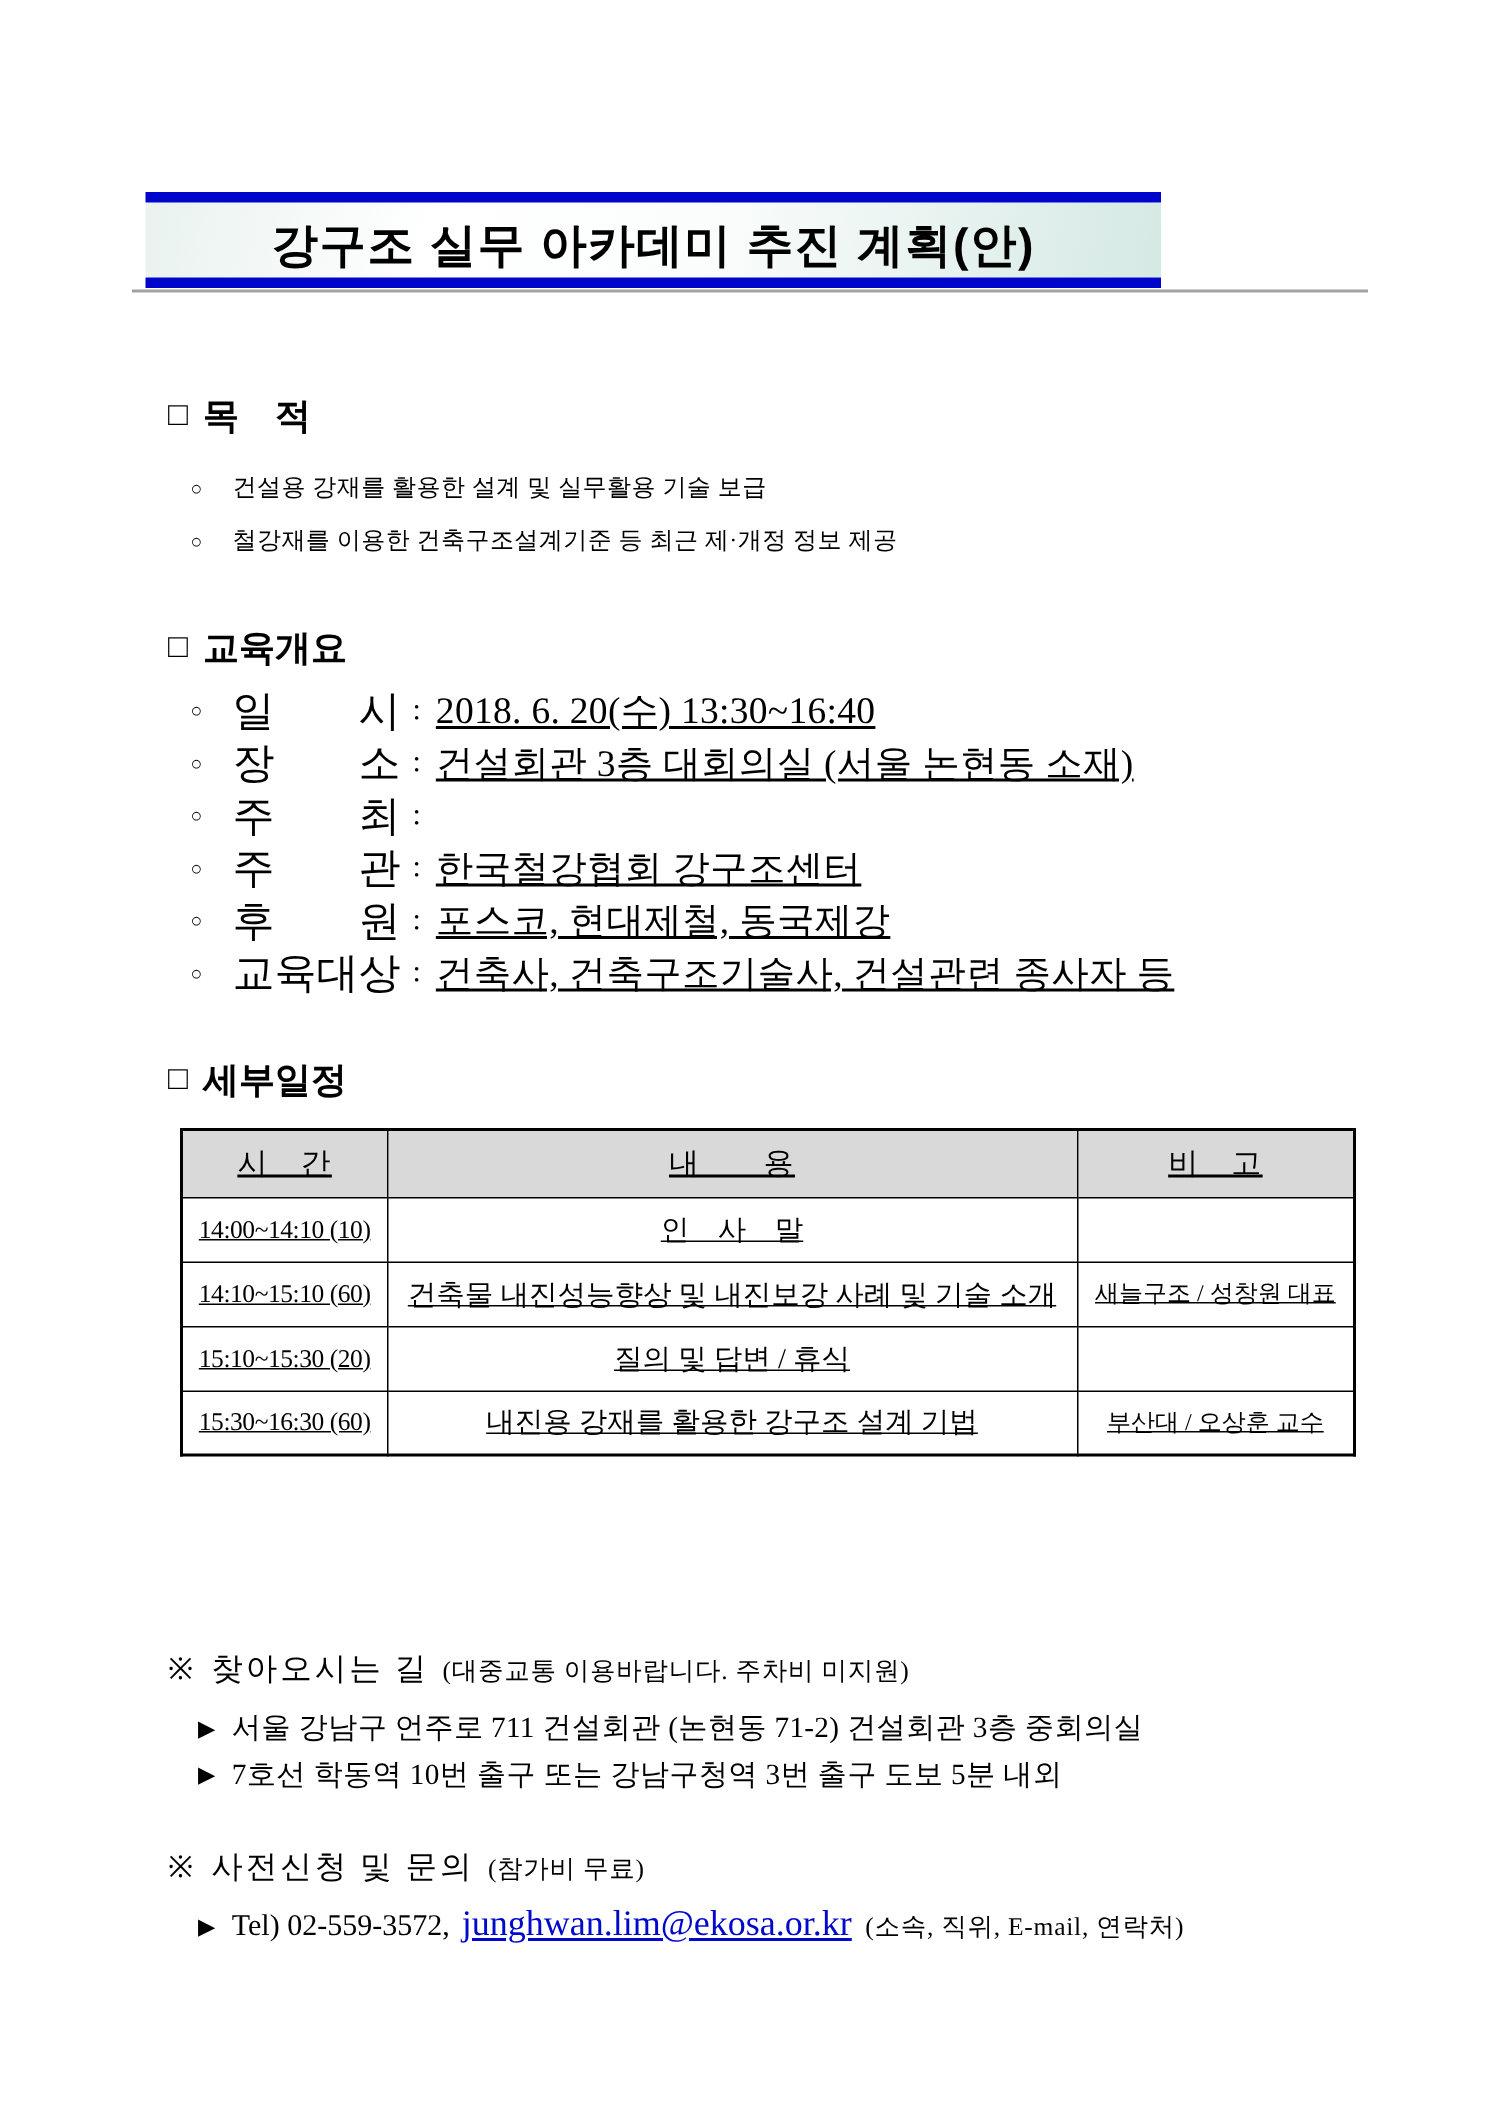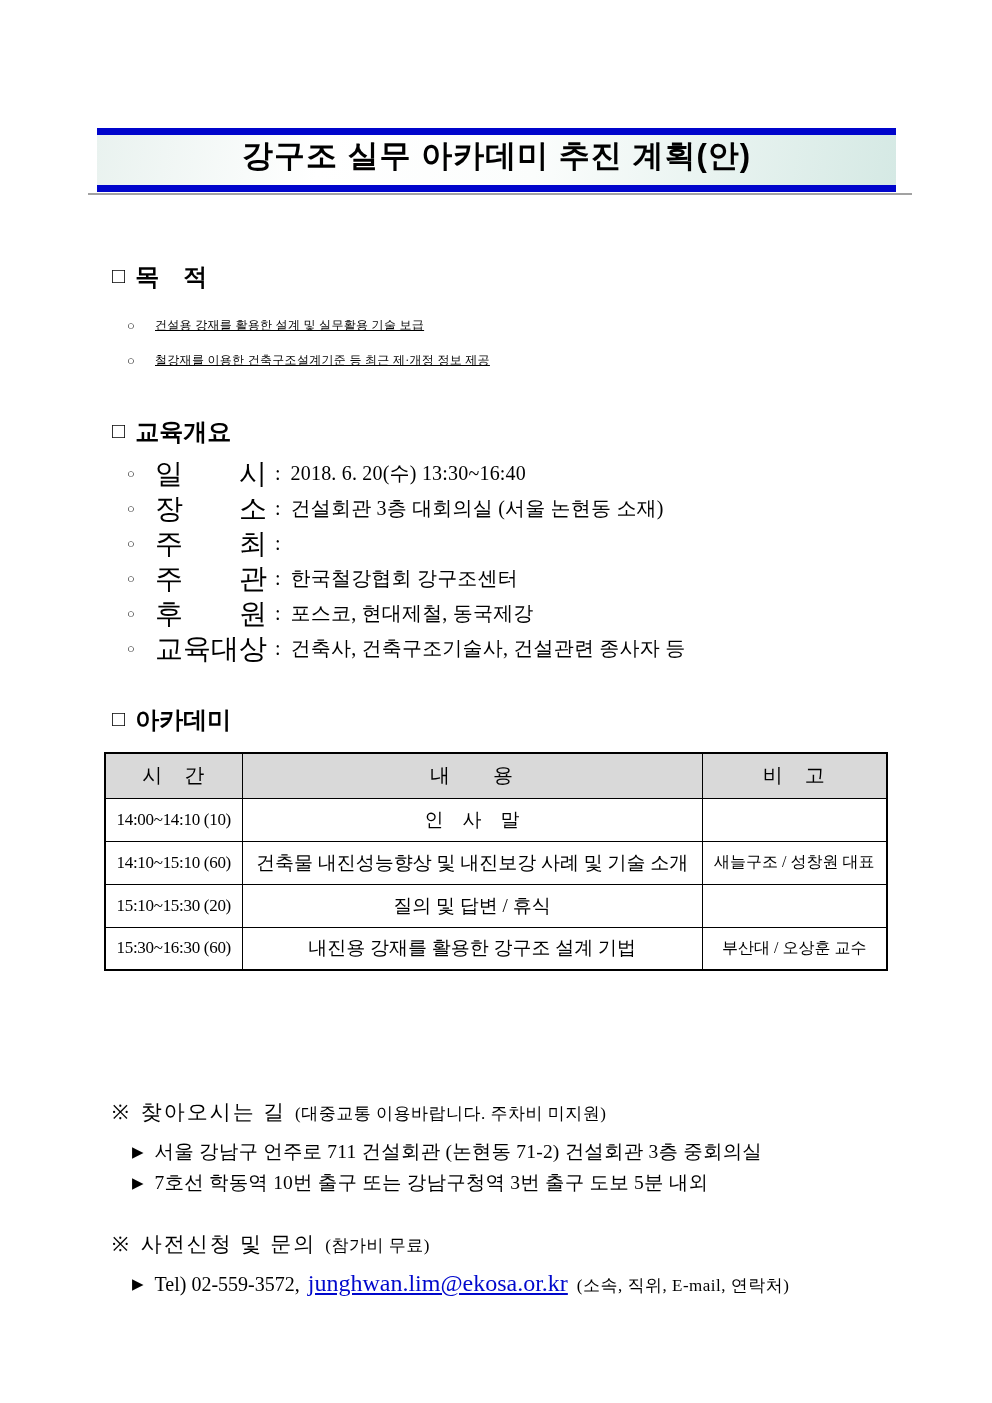--- a/index.html
+++ b/index.html
@@ -9,25 +9,25 @@
     background:#ffffff;
     color:#000;
     font-family:"Liberation Serif","DejaVu Serif",serif;
     position:relative;
     overflow:hidden;
   }
 
   
   .banner {
     position:absolute; left:97px; top:128px;
-    width:799px; height:64px;
+    width:677px; height:64px;
     border-top:7px solid #0005cc;
     border-bottom:7px solid #0005cc;
     background:linear-gradient(100deg,#e9f2ef 0%,#ffffff 28%,#fbfdfc 55%,#d5e9e4 100%);
-    display:flex; align-items:flex-start; justify-content:center;
+    display:flex; align-items:flex-end; justify-content:center;
   }
   .banner-title {
     font-family:"Liberation Sans","DejaVu Sans",sans-serif;
     font-weight:bold; font-size:31px; letter-spacing:1px;
   }
   .banner-underline {
     position:absolute; left:88px; top:193px;
     width:824px; height:2px; background:#555; opacity:.55;
   }
 
@@ -37,31 +37,32 @@
     display:flex; align-items:center;
     font-family:"Liberation Sans","DejaVu Sans",sans-serif;
     font-weight:bold; font-size:24px;
   }
   .sec-heading .sq { font-size:22px; font-weight:normal; margin-right:10px; position:relative; top:-1px; }
 
   
   .o-list { position:absolute; left:127px; }
   .o-line { height:35px; display:flex; align-items:center; }
   .o-line .circ { font-size:13px; width:28px; flex:0 0 28px; }
-  .o-line .txt { font-size:12px; letter-spacing:.3px;text-decoration:underline; }
+  .o-line .txt { font-size:16px; letter-spacing:.3px; }
 
   .ov-label { font-size:28px; }
   .ov-colon { margin:0 10px 0 8px; font-size:20px; }
-  .ov-value { font-size:20px; letter-spacing:.2px; }
+  .ov-value { font-size:25px; letter-spacing:.2px;text-decoration:underline; }
 
   
   .schedule-table {
-    position:absolute; left:104px; top:752px;
+    position:absolute; left:120px; top:752px;
     width:782px; border-collapse:collapse; table-layout:fixed;
     border:2.5px solid #000;
+    text-decoration:underline;
   }
   .schedule-table th, .schedule-table td {
     border:1.5px solid #000; text-align:center; vertical-align:middle;
     overflow:hidden; white-space:nowrap;
   }
   .schedule-table th {
     background:#d9d9d9; height:45px; font-weight:normal; font-size:20px; letter-spacing:1px;
   }
   .schedule-table td { height:43px; font-size:19px; }
   .schedule-table td.c-time { font-size:17px; letter-spacing:-.3px; }
@@ -152,21 +153,21 @@
     <div class="o-line">
       <span class="circ">○</span>
       <span class="ov-label">교육대상</span>
       <span class="ov-colon">:</span>
       <span class="ov-value">건축사, 건축구조기술사, 건설관련 종사자 등</span>
     </div>
   </div>
 
   <div class="sec-heading" style="top:704px;">
     <span class="sq">□</span>
-    <span>아카데미</span>
+    <span>세부일정</span>
   </div>
 
   <table class="schedule-table">
     <colgroup>
       <col style="width:137px">
         <col style="width:460px">
         <col style="width:185px">
     </colgroup>
     <thead>
       <tr>

